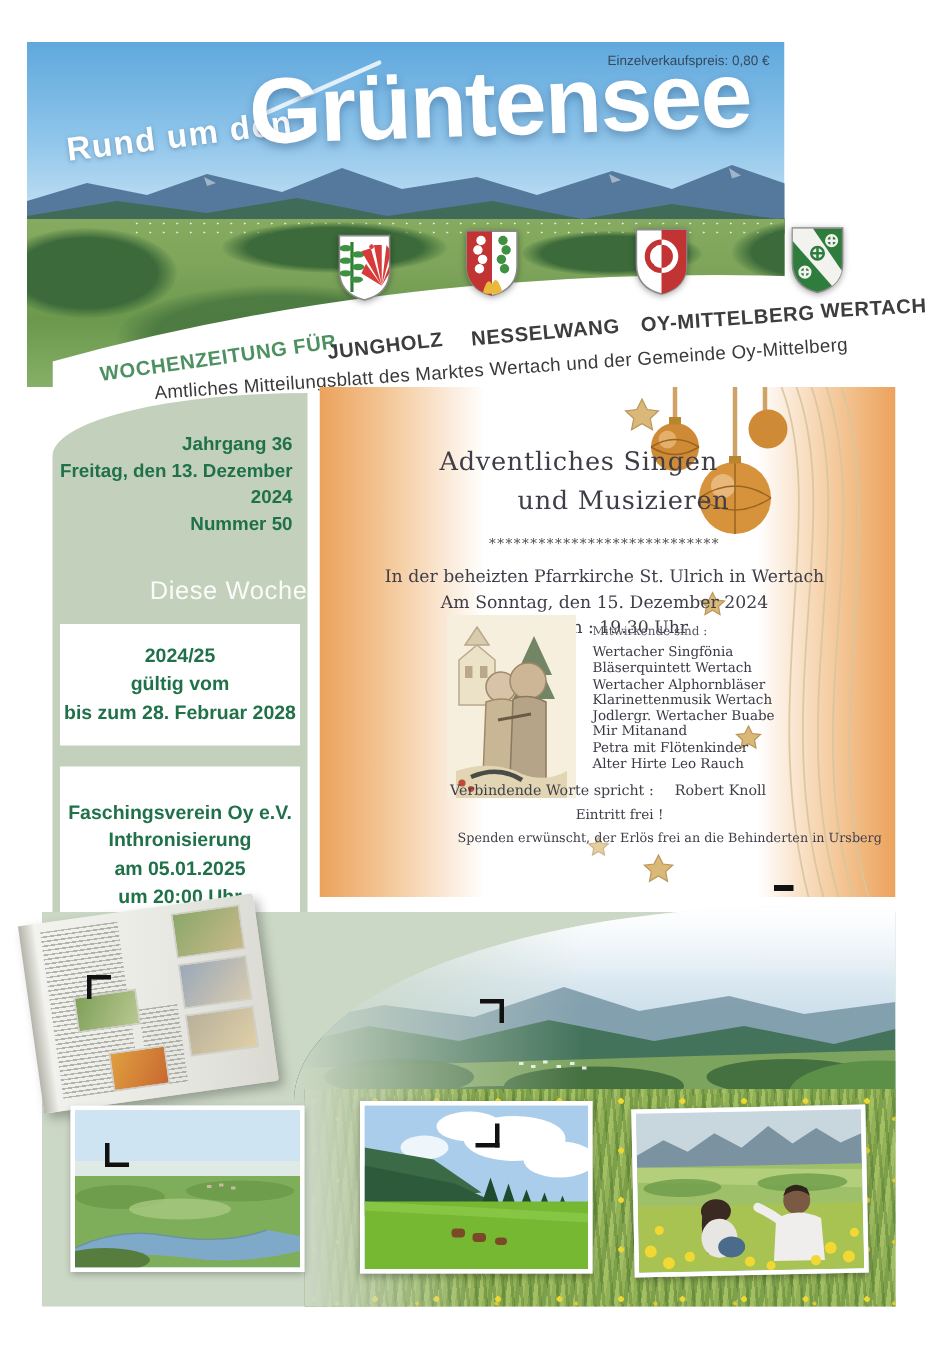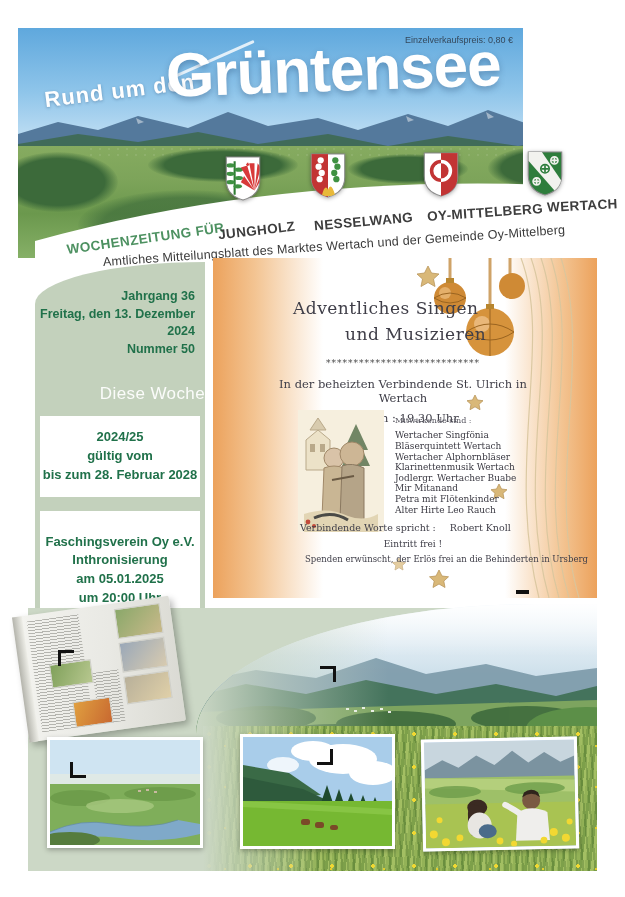--- a/index.html
+++ b/index.html
@@ -286,21 +286,22 @@
         <path d="M262,137 l2.5,5 5.5,.7 -4,3.6 1,5.4 -5-2.9 -5,2.9 1-5.4 -4-3.6 5.5-.7 Z"></path>
         <path d="M286,226 l2.5,5 5.5,.7 -4,3.6 1,5.4 -5-2.9 -5,2.9 1-5.4 -4-3.6 5.5-.7 Z"></path>
         <path d="M226,312 l3,6 6.5,.8 -4.7,4.3 1.2,6.4 -6-3.5 -6,3.5 1.2-6.4 -4.7-4.3 6.5-.8 Z"></path>
         <path d="M186,300 l2,4 4.5,.6 -3.3,3 0.8,4.4 -4-2.4 -4,2.4 0.8-4.4 -3.3-3 4.5-.6 Z" opacity=".7"></path>
       </g>
     </svg>
 
     <div class="f-title1">Adventliches Singen</div>
     <div class="f-title2">und Musizieren</div>
     <div class="f-sep">****************************</div>
-    <div class="f-venue">In der beheizten Verbindende St. Ulrich in Wertach</div>
+    <div class="f-venue">In der beheizten Pfarrkirche St. Ulrich in Wertach</div>
+    <div class="f-date">Am Sonntag, den 15. Dezember 2024</div>
     <div class="f-time">Beginn : 19.30 Uhr</div>
 
     <div class="f-art">
       <svg width="86" height="122" viewBox="0 0 86 122">
         <rect x="0" y="0" width="86" height="122" fill="#f6efde"></rect>
         <path d="M8,60 L8,30 L20,20 L32,30 L32,60 Z" fill="#ece2c8" stroke="#b9a98a"></path>
         <rect x="12" y="34" width="5" height="8" fill="#b9a98a"></rect>
           <rect x="22" y="34" width="5" height="8" fill="#b9a98a"></rect>
         <path d="M20,8 L28,20 L12,20 Z" fill="#d8cbae" stroke="#b9a98a"></path>
         <path d="M58,14 L70,40 L46,40 Z M58,26 L72,56 L44,56 Z" fill="#5b7350" opacity=".85"></path>

